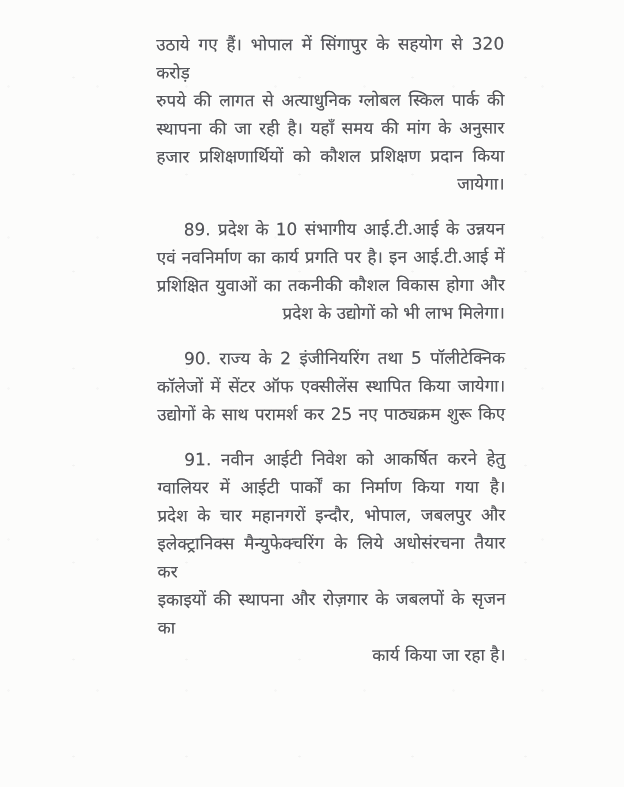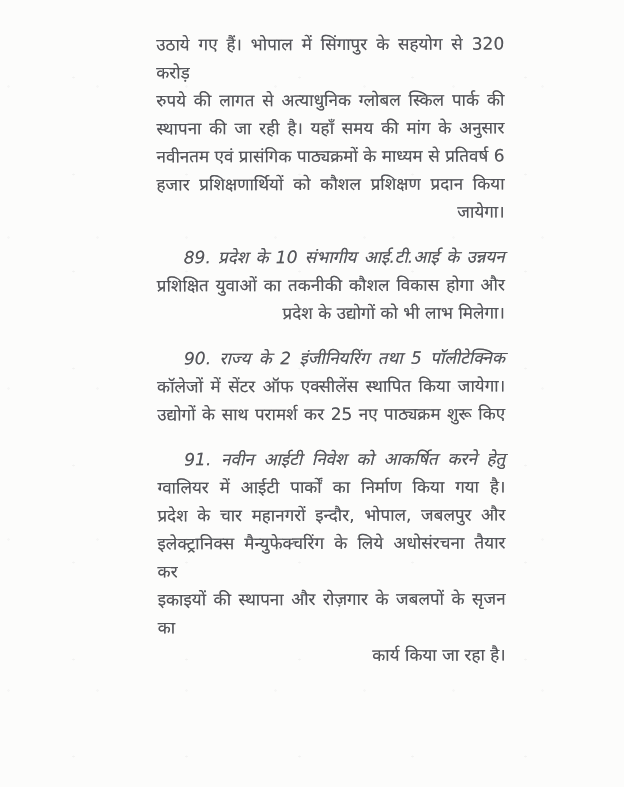--- a/index.html
+++ b/index.html
@@ -48,39 +48,38 @@
     white-space: normal;
     text-align: right;
   }
   .jline {
     text-align: justify;
     text-align-last: justify;
     text-justify: inter-word;
   }
   .indent {
     padding-left: 27px;
-    font-style: italic;
   }
 </style>
 </head>
 <body>
 
 <div class="page" style="background: rgb(252, 252, 251);">
   <div class="scan-noise"></div>
   <div class="text-block" style="color: rgb(84, 85, 90);">
       <div class="para">
         <div class="line jline">उठाये गए हैं। भोपाल में सिंगापुर के सहयोग से 320 करोड़</div>
         <div class="line jline">रुपये की लागत से अत्याधुनिक ग्लोबल स्किल पार्क की</div>
         <div class="line jline">स्थापना की जा रही है। यहाँ समय की मांग के अनुसार</div>
-        <div class="line jline">नवीनतम एवं प्रासंगिक पाठ्यक्रमों के माध्यम से प्रतिवर्ष 6</div>
         <div class="line jline">हजार प्रशिक्षणार्थियों को कौशल प्रशिक्षण प्रदान किया</div>
         <div class="line">जायेगा।</div>
       </div>
       <div class="para">
         <div class="line jline indent">89. प्रदेश के 10 संभागीय आई.टी.आई के उन्नयन</div>
+        <div class="line jline">एवं नवनिर्माण का कार्य प्रगति पर है। इन आई.टी.आई में</div>
         <div class="line jline">प्रशिक्षित युवाओं का तकनीकी कौशल विकास होगा और</div>
         <div class="line">प्रदेश के उद्योगों को भी लाभ मिलेगा।</div>
       </div>
       <div class="para">
         <div class="line jline indent">90. राज्य के 2 इंजीनियरिंग तथा 5 पॉलीटेक्निक</div>
         <div class="line jline">कॉलेजों में सेंटर ऑफ एक्सीलेंस स्थापित किया जायेगा।</div>
         <div class="line jline">उद्योगों के साथ परामर्श कर 25 नए पाठ्यक्रम शुरू किए</div>
       </div>
       <div class="para">
         <div class="line jline indent">91. नवीन आईटी निवेश को आकर्षित करने हेतु</div>

